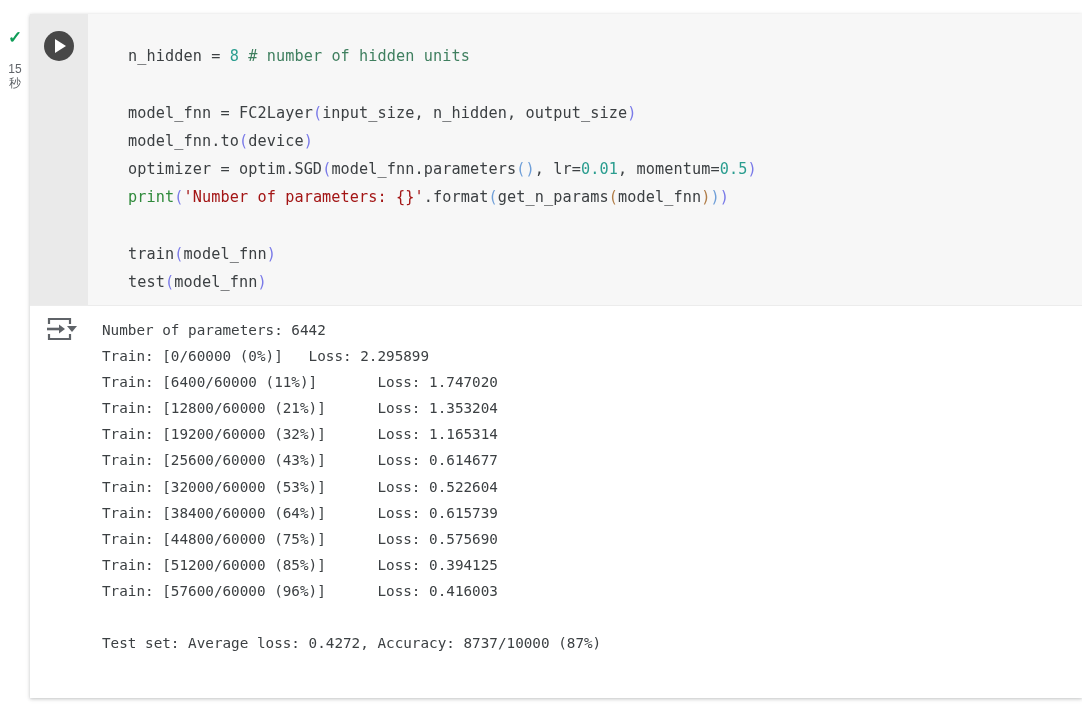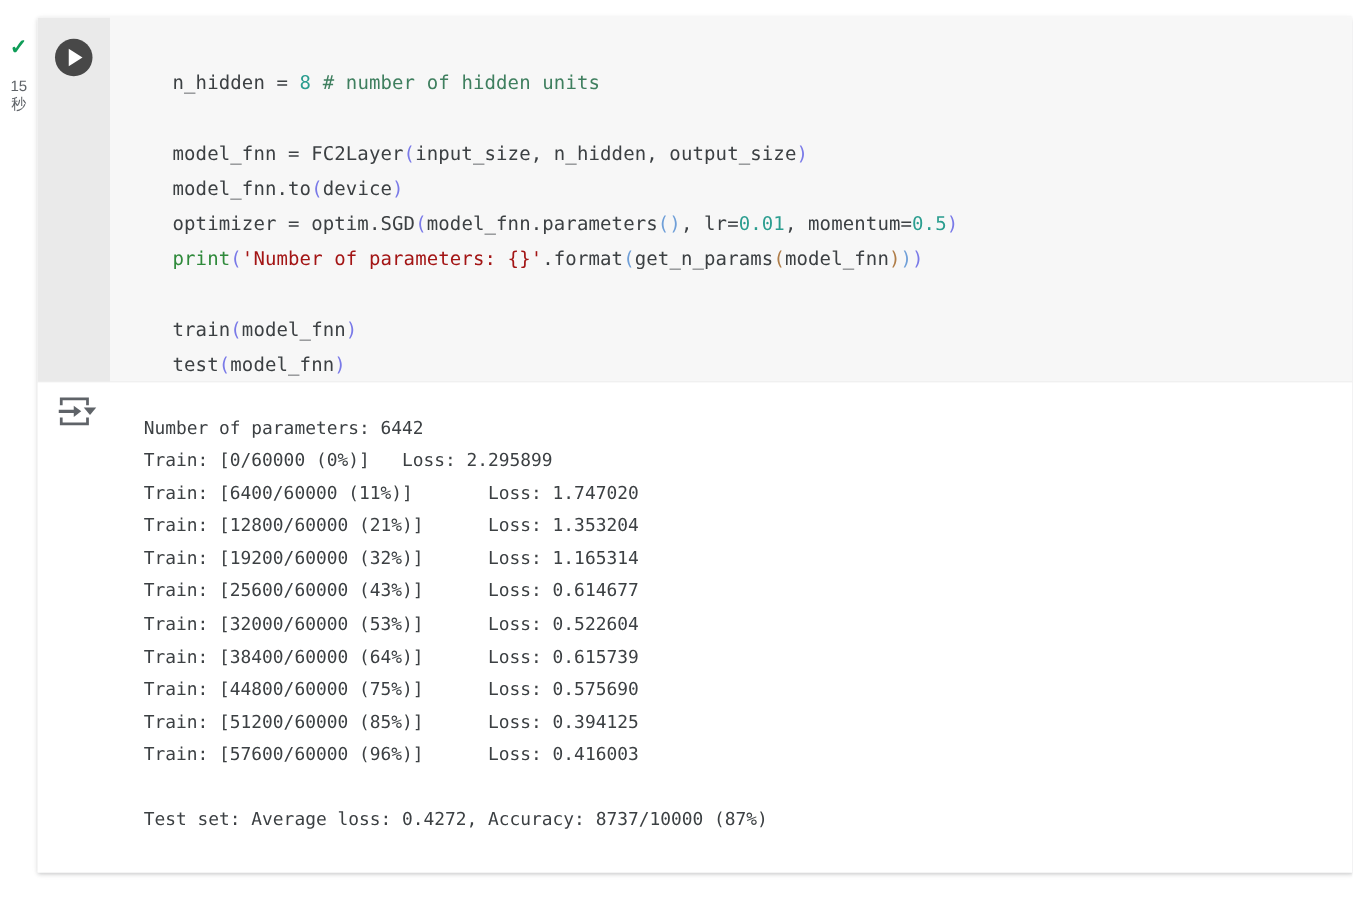--- a/index.html
+++ b/index.html
@@ -102,21 +102,21 @@
     position: absolute;
     left: 58px;
     top: 0;
     right: 0;
     bottom: 0;
     background: #f7f7f7;
     padding: 28px 0 0 40px;
     box-sizing: border-box;
   }
   pre.code {
-    margin: 10px;
+    margin: 0;
     font-family: "DejaVu Sans Mono", "Liberation Mono", monospace;
     font-size: 15.2px;
     line-height: 28.3px;
     color: #3c4043;
     white-space: pre;
     letter-spacing: 0.1px;
   }
   .tok-comment { color: #3f7f5f; }
   .tok-num     { color: #2a9d8f; }
   .tok-builtin { color: #2f8a3b; }
@@ -146,21 +146,21 @@
     position: absolute;
     left: 58px;
     top: 0;
     right: 0;
     bottom: 0;
     padding: 7px 0 0 10px;
     box-sizing: border-box;
     overflow: hidden;
   }
   pre.output-text {
-    margin: 17px;
+    margin: 4px;
     font-family: "DejaVu Sans Mono", "Liberation Mono", monospace;
     font-size: 14.3px;
     line-height: 26.1px;
     color: #3c4043;
     white-space: pre;
     letter-spacing: 0px;
   }
 </style>
 </head>
 <body>

